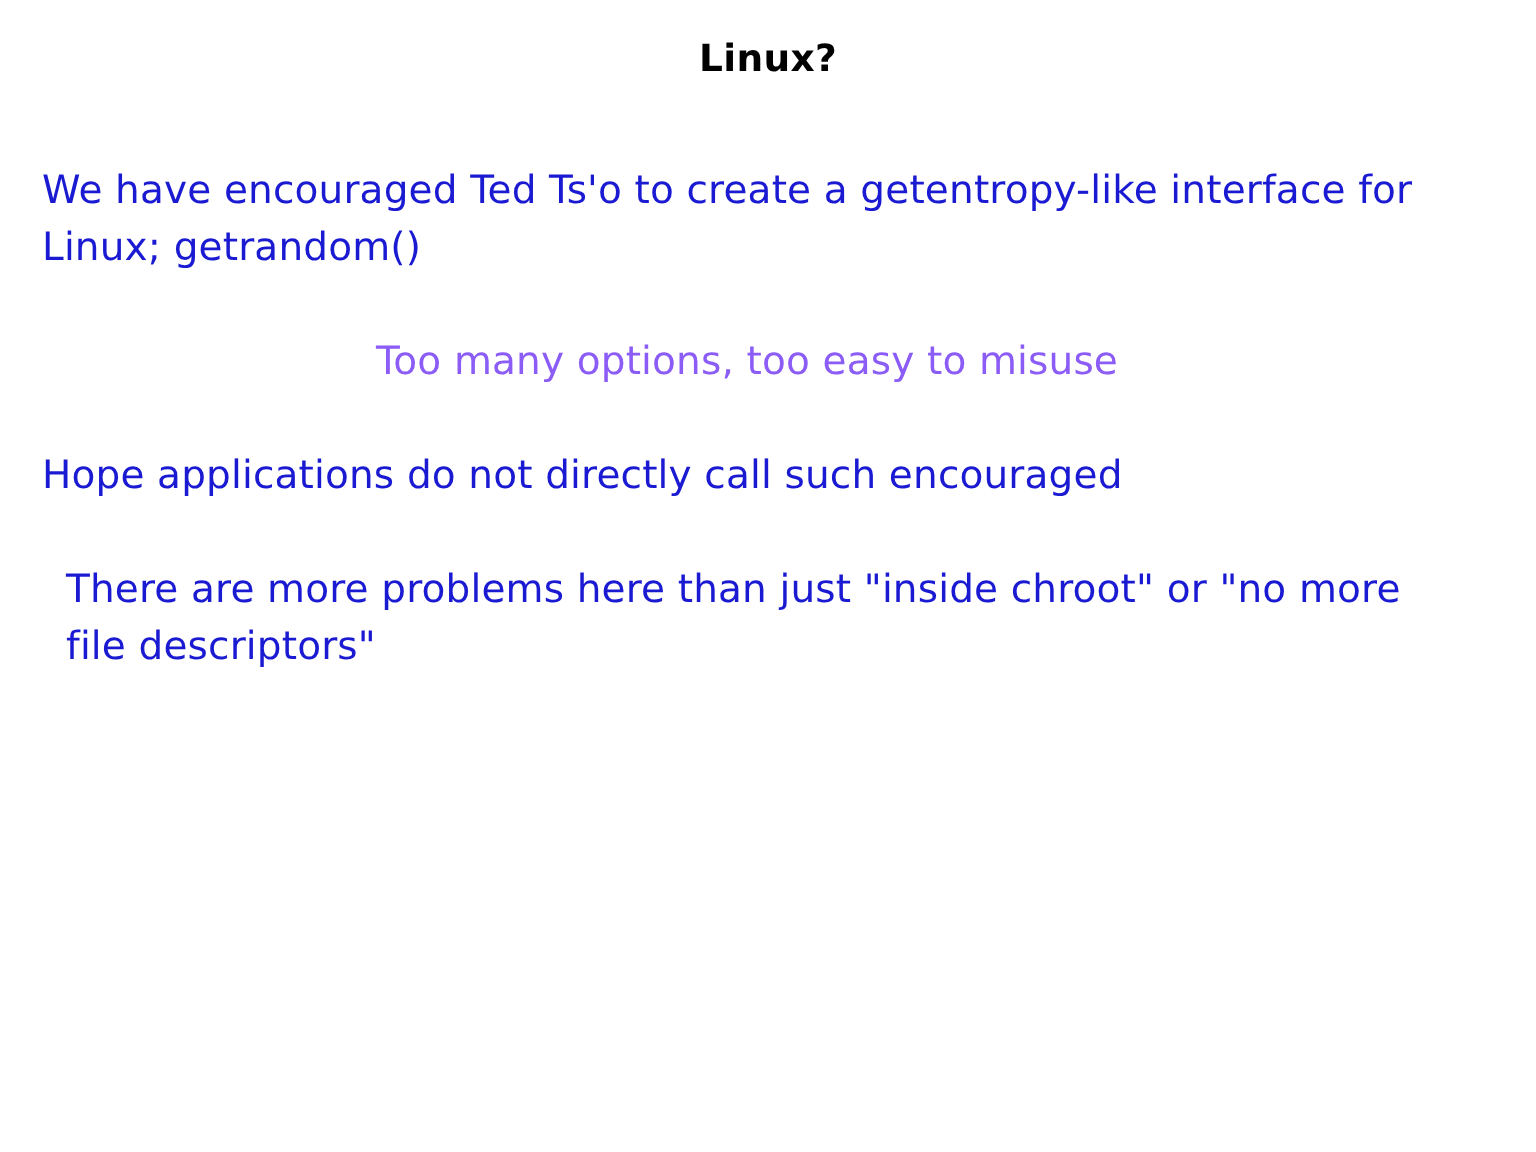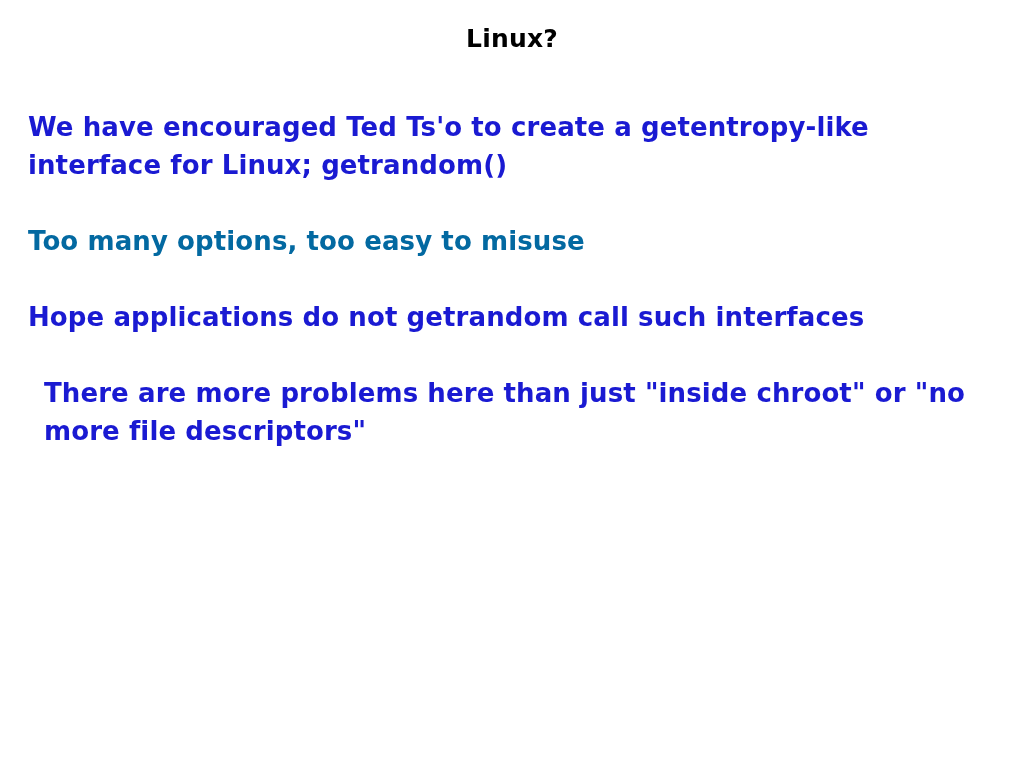--- a/index.html
+++ b/index.html
@@ -46,21 +46,21 @@
     left: 28px;
     top: 108px;
     width: 940px;
   }
 
   .para {
     color: #1a1ad2;
     font-family: "DejaVu Sans", sans-serif;
     font-size: 26px;
     line-height: 38px;
-    font-weight: bold;
+    font-weight: normal;
     letter-spacing: 0.1px;
     margin: 0 0 38px 0;
     white-space: pre-wrap;
     word-break: normal;
   }
   .para:last-child {
     margin-bottom: 0;
   }
 
   
@@ -71,22 +71,22 @@
 <body>
 
 <div class="slide" style="background: rgb(255, 255, 255);">
 
   <div class="slide-title" style="color: rgb(0, 0, 0); text-align: center;">Linux?</div>
 
   <div class="body-block">
 
     <p class="para p1" style="color: rgb(26, 26, 210);">We have encouraged Ted Ts'o to create a getentropy-like interface for Linux; getrandom()</p>
 
-    <p class="para p2" style="color: #0369a1;">Too many options, too easy to misuse</p>
+    <p class="para p2" style="color: #8b5cf6; text-align: center;">Too many options, too easy to misuse</p>
 
-    <p class="para p3" style="color: rgb(26, 26, 210);">Hope applications do not getrandom call such interfaces</p>
+    <p class="para p3" style="color: rgb(26, 26, 210);">Hope applications do not directly call such encouraged</p>
 
     <p class="para p4" style="color: rgb(26, 26, 210); margin-left: 16px;">There are more problems here than just "inside chroot" or "no more file descriptors"</p>
 
 
   </div>
 
 </div>
 
 </body></html>

